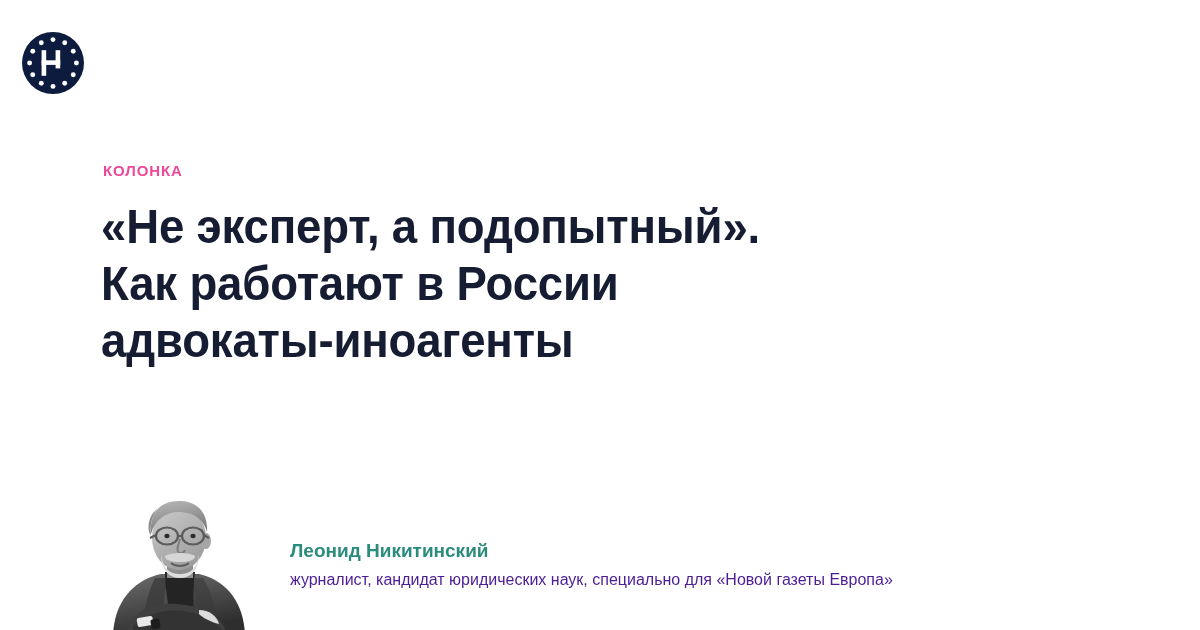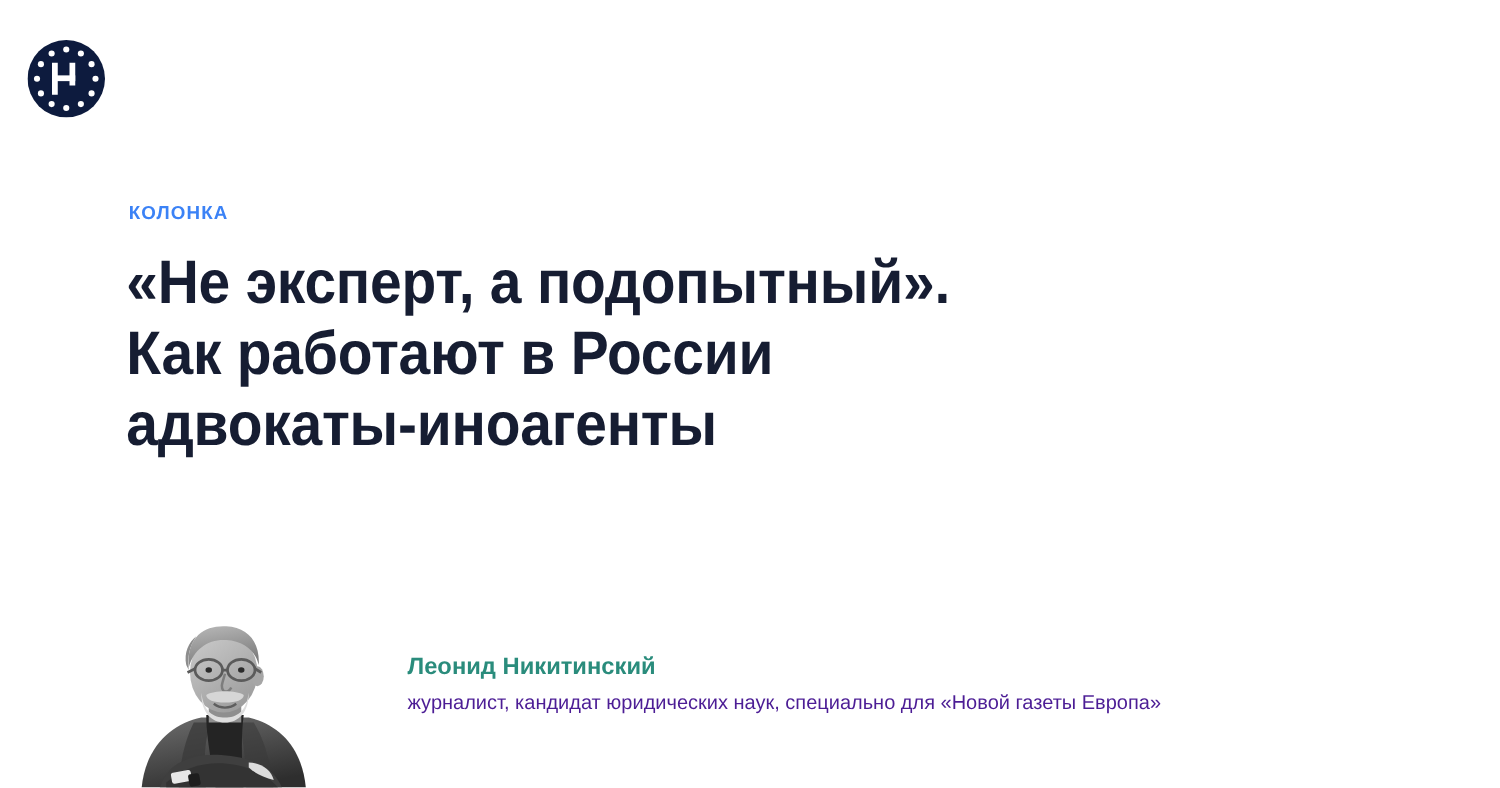--- a/index.html
+++ b/index.html
@@ -38,21 +38,21 @@
 
   
   .kicker {
     position: absolute;
     left: 103px;
     top: 162px;
     font-size: 15px;
     line-height: 18px;
     font-weight: 700;
     letter-spacing: 0.9px;
-    color: #3b82f6;
+    color: #ec4899;
     text-transform: uppercase;
     white-space: nowrap;
   }
 
   
   .headline {
     position: absolute;
     left: 101px;
     top: 198px;
     width: 880px;
@@ -89,23 +89,22 @@
   }
   .author-photo svg {
     display: block;
     width: 148px;
     height: 148px;
   }
 
   .byline-text {
     position: absolute;
     left: 187px;
-    top: 36px;
+    top: 53px;
     width: 860px;
-    margin-left: 36px;
   }
   .author-name {
     font-size: 19px;
     line-height: 24px;
     font-weight: 700;
     color: #2a8c7c;
     margin: 0 0 7px 0;
     white-space: nowrap;
   }
   .author-role {

